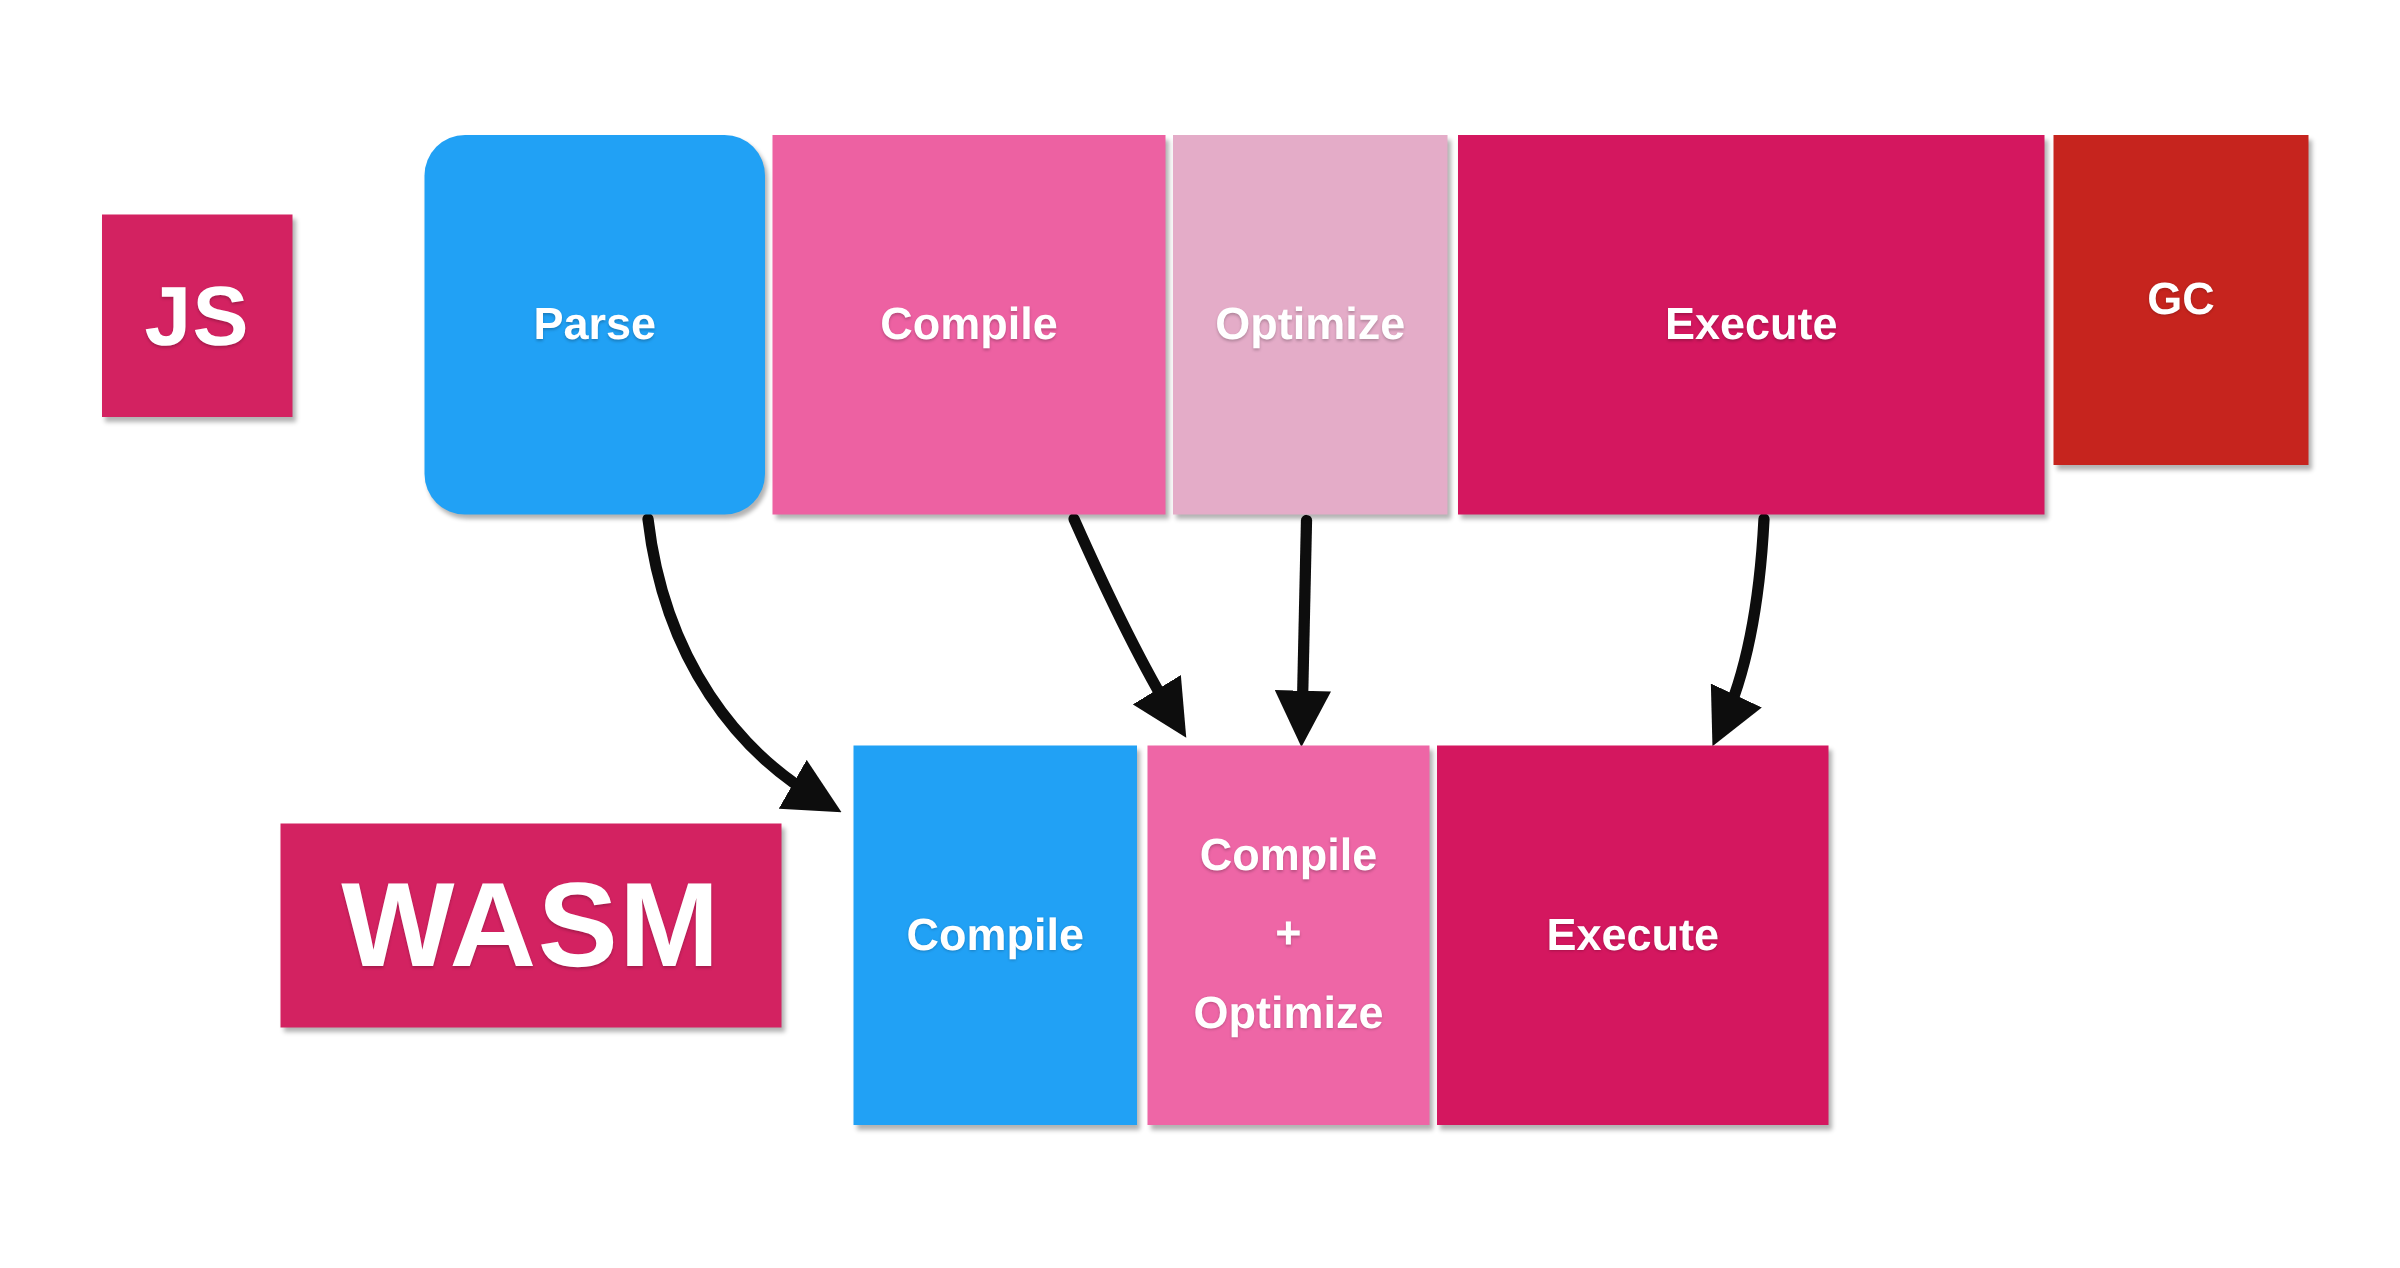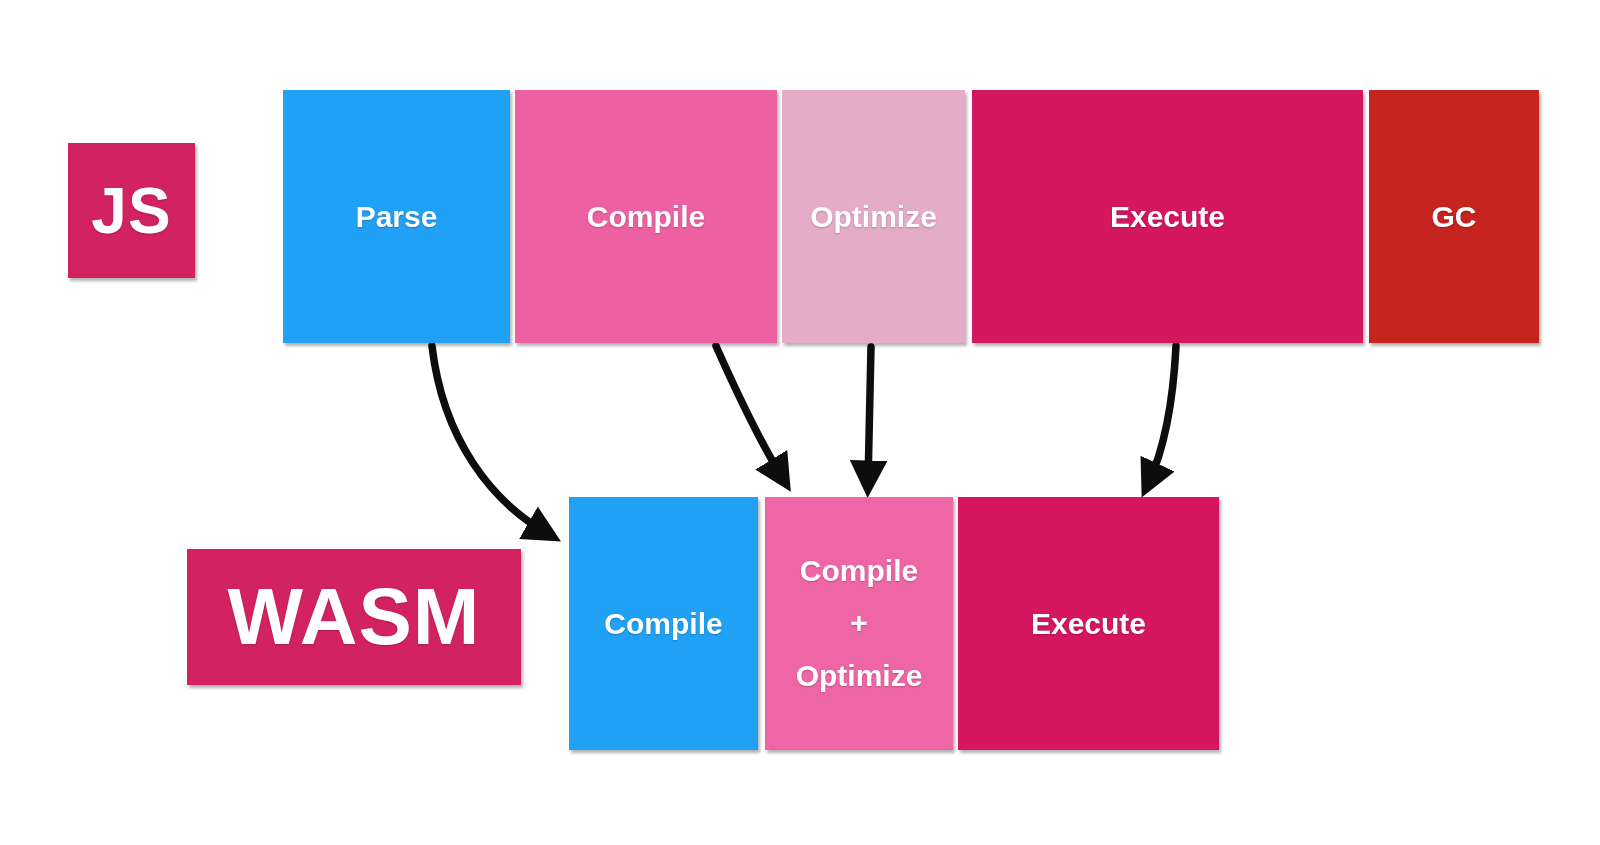--- a/index.html
+++ b/index.html
@@ -17,32 +17,32 @@
     align-items: center;
     justify-content: center;
     color: var(--text_white, #fff);
     font-weight: 700;
     box-shadow: 2px 3px 3px rgba(0,0,0,0.30);
     text-shadow: 0 1px 2px rgba(0,0,0,0.22);
     box-sizing: border-box;
     text-align: center;
   }
   .stage { font-size: 30px; }
-  .chip  { font-size: 64px; letter-spacing: 1px; }
+  .chip  { font-size: 56px; letter-spacing: 1px; }
 
   
   .js-chip   { left: 68px;  top: 143px; width: 127px; height: 135px; background: var(--label_magenta); }
   .wasm-chip { left: 187px; top: 549px; width: 334px; height: 136px; background: var(--label_magenta); font-size: 80px; }
 
   
-  .js-parse    { left: 283px;  top: 90px; width: 227px; height: 253px; background: var(--blue); }
+  .js-parse    { left: 283px;  top: 90px; width: 227px; height: 253px; background: var(--blue); border-radius: 27px; }
   .js-compile  { left: 515px;  top: 90px; width: 262px; height: 253px; background: var(--compile_pink); }
   .js-optimize { left: 782px;  top: 90px; width: 183px; height: 253px; background: var(--optimize_pink); }
   .js-execute  { left: 972px;  top: 90px; width: 391px; height: 253px; background: var(--execute_magenta); }
-  .js-gc       { left: 1369px; top: 90px; width: 170px; height: 253px; background: var(--gc_red); }
+  .js-gc       { left: 1369px; top: 90px; width: 170px; height: 220px; background: var(--gc_red); }
 
   
   .wasm-decode  { left: 569px; top: 497px; width: 189px; height: 253px; background: var(--blue); }
   .wasm-co      { left: 765px; top: 497px; width: 188px; height: 253px; background: var(--wasm_compile_pink); }
   .wasm-execute { left: 958px; top: 497px; width: 261px; height: 253px; background: var(--execute_magenta); }
 
   .multiline { display: flex; flex-direction: column; line-height: 1.75; }
 
   .arrows-layer {
     position: absolute;

